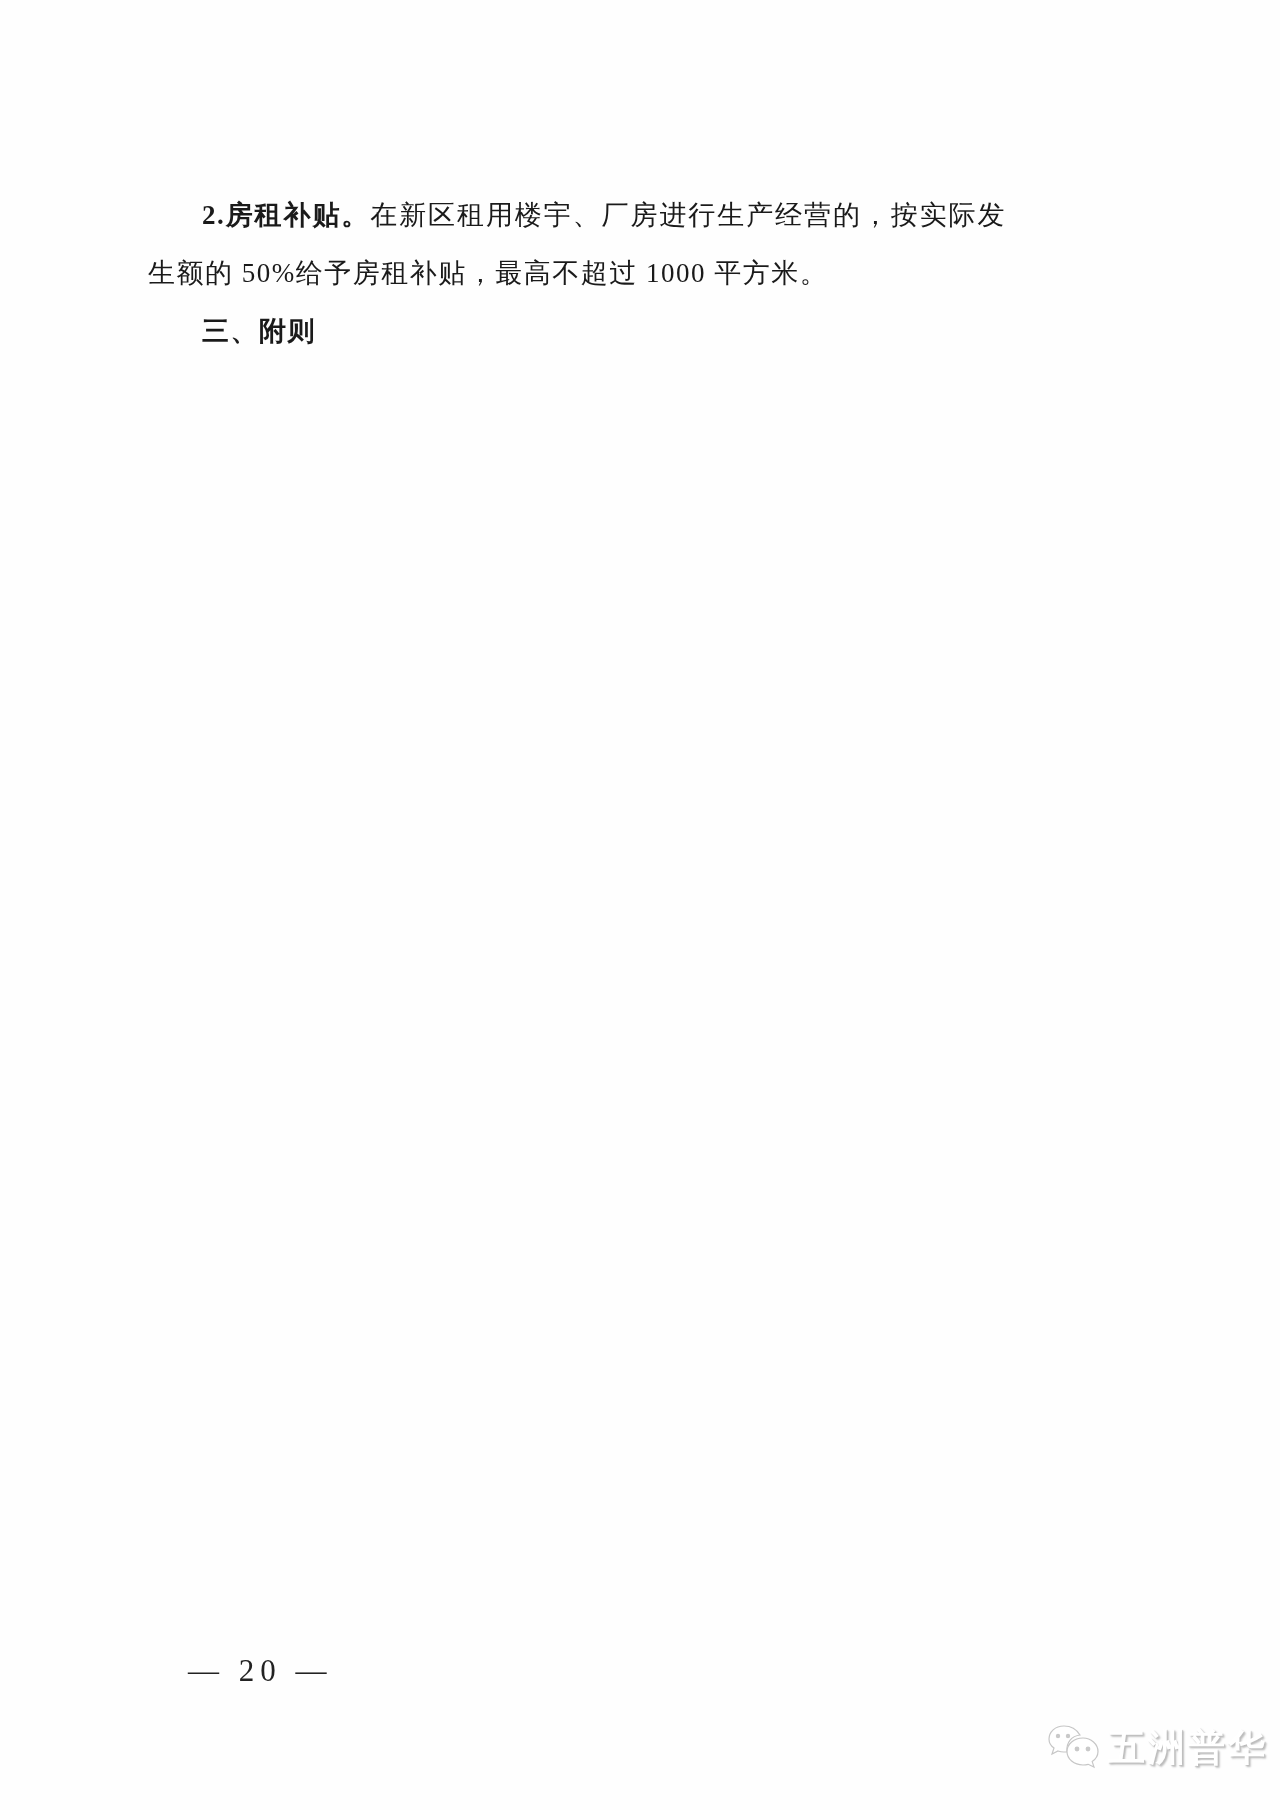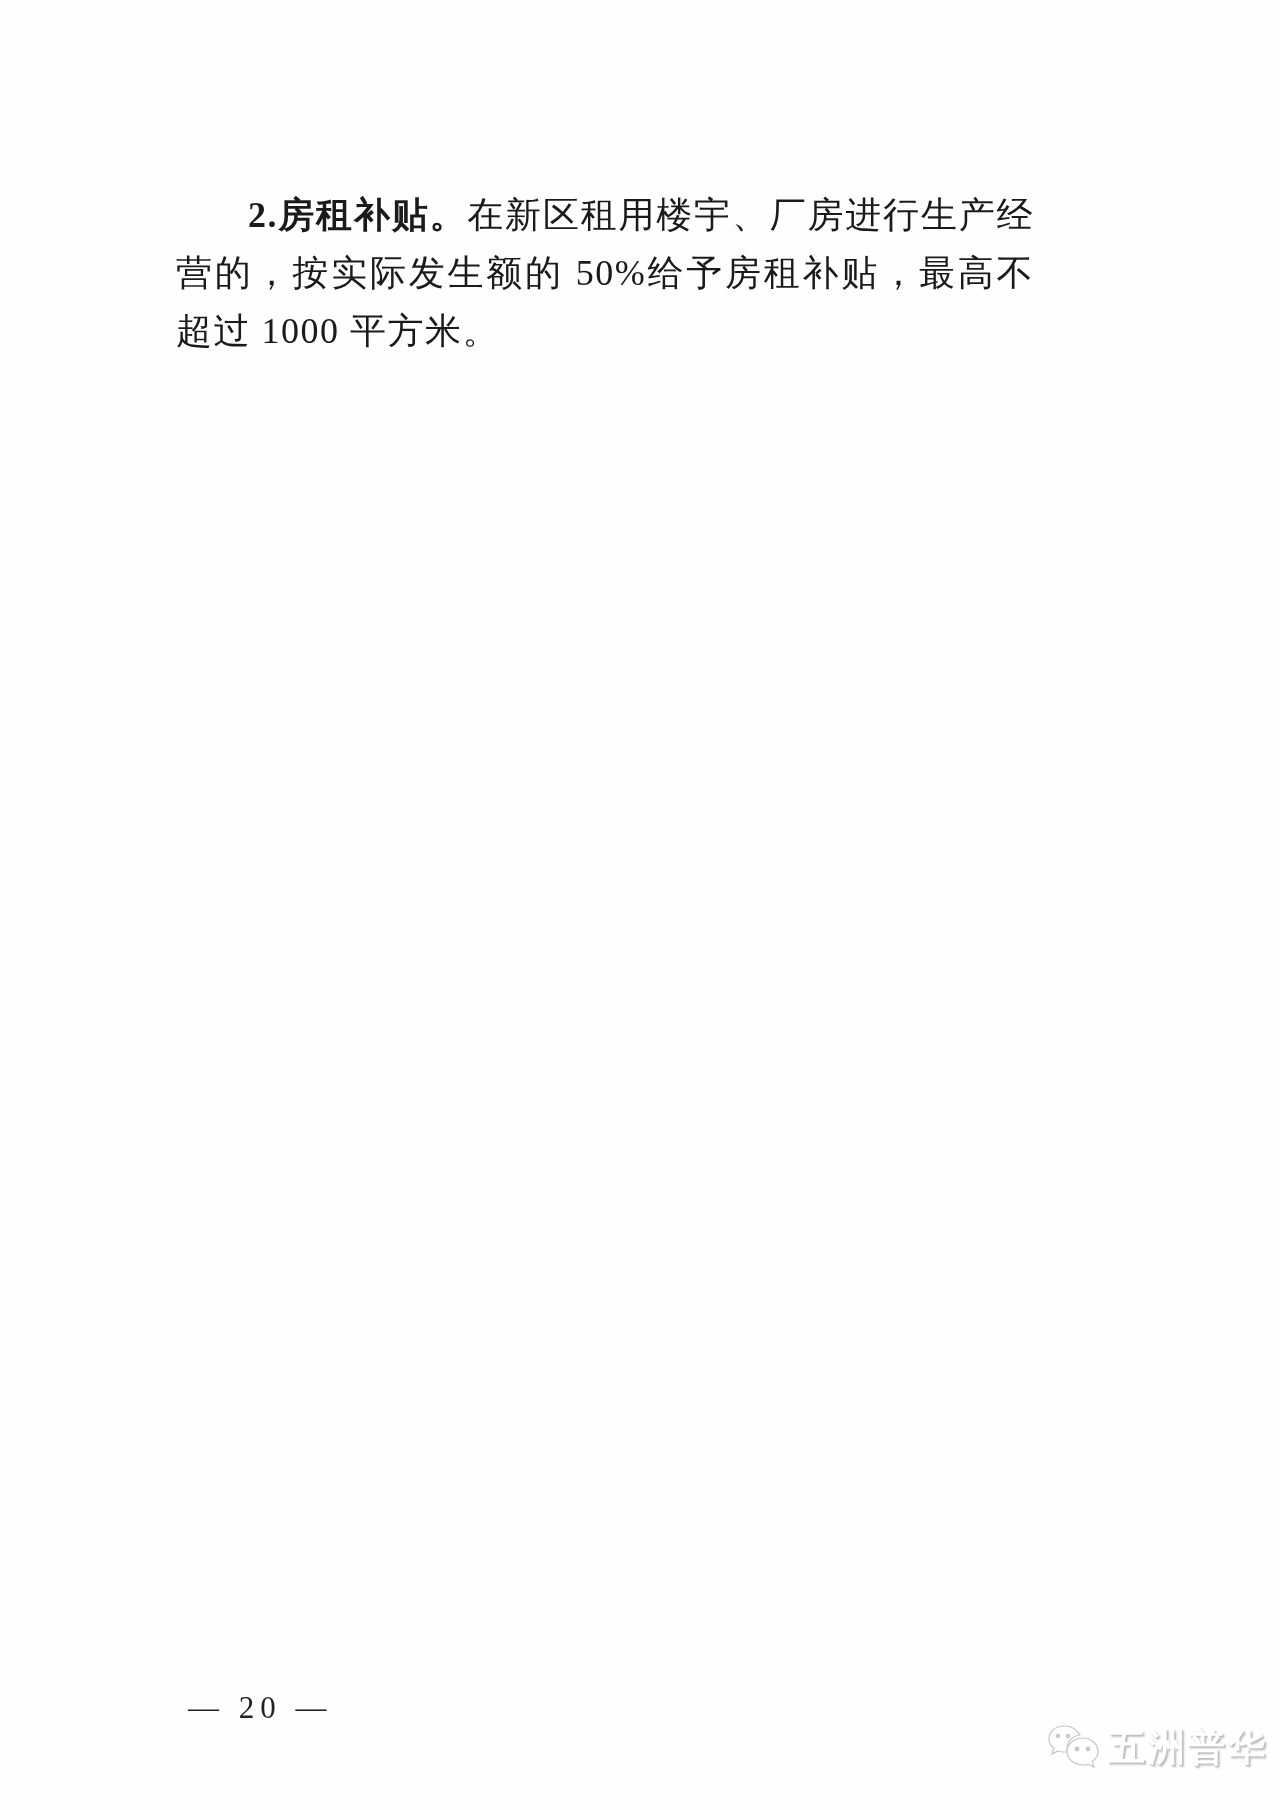--- a/index.html
+++ b/index.html
@@ -14,42 +14,41 @@
     background: #fefefe;
     overflow: hidden;
     font-family: "Liberation Serif", "DejaVu Serif", serif;
     color: #1a1a1a;
   }
   .doc-body {
     position: absolute;
     left: 148px;
     top: 186px;
     width: 858px;
-    font-size: 36px;
+    font-size: 27px;
     line-height: 58px;
     text-align: justify;
     letter-spacing: 1.5px;
-    margin-left: 28px;
   }
   .para {
     margin: 0;
     text-indent: 2em;
   }
   .para .lead {
     font-weight: bold;
   }
   .section-heading {
     margin: 0;
     text-indent: 2em;
     font-weight: bold;
   }
   .page-number {
     position: absolute;
     left: 188px;
-    top: 1690px;
+    top: 1653px;
     font-size: 31px;
     letter-spacing: 6px;
     color: #222222;
     font-family: "Liberation Serif", "DejaVu Serif", serif;
   }
   .watermark {
     position: absolute;
     left: 1046px;
     top: 1722px;
     display: flex;
@@ -75,20 +74,21 @@
 <body>
 
 <div class="page">
 
   <div class="doc-body">
 
     <p class="para"><span class="lead">2.房租补贴。</span><span>在新区租用楼宇、厂房进行生产经营的，按实际发生额的 50%给予房租补贴，最高不超过 1000 平方米。</span></p>
 
 
 
+    <p class="section-heading">三、附则</p>
 
 
 
 
   </div>
 
   <div class="page-number">— 20 —</div>
 
   <div class="watermark">
     <svg class="watermark-icon" viewBox="0 0 56 52" xmlns="http://www.w3.org/2000/svg">

